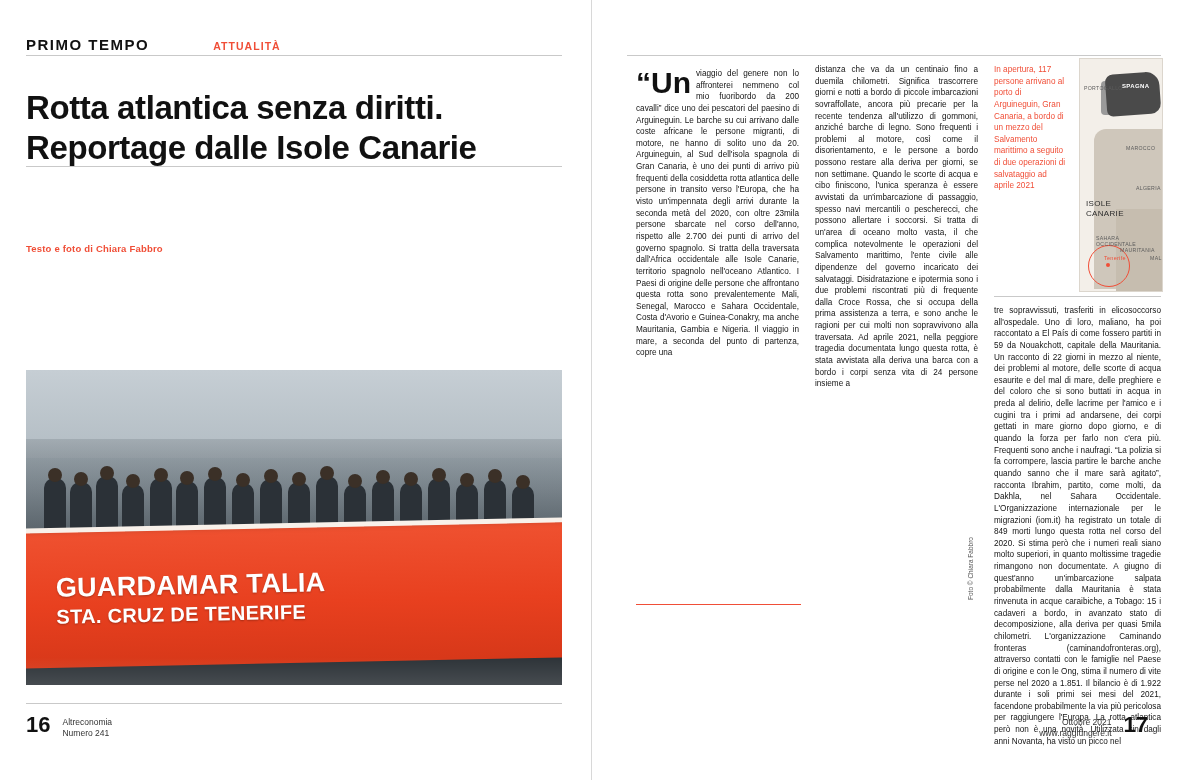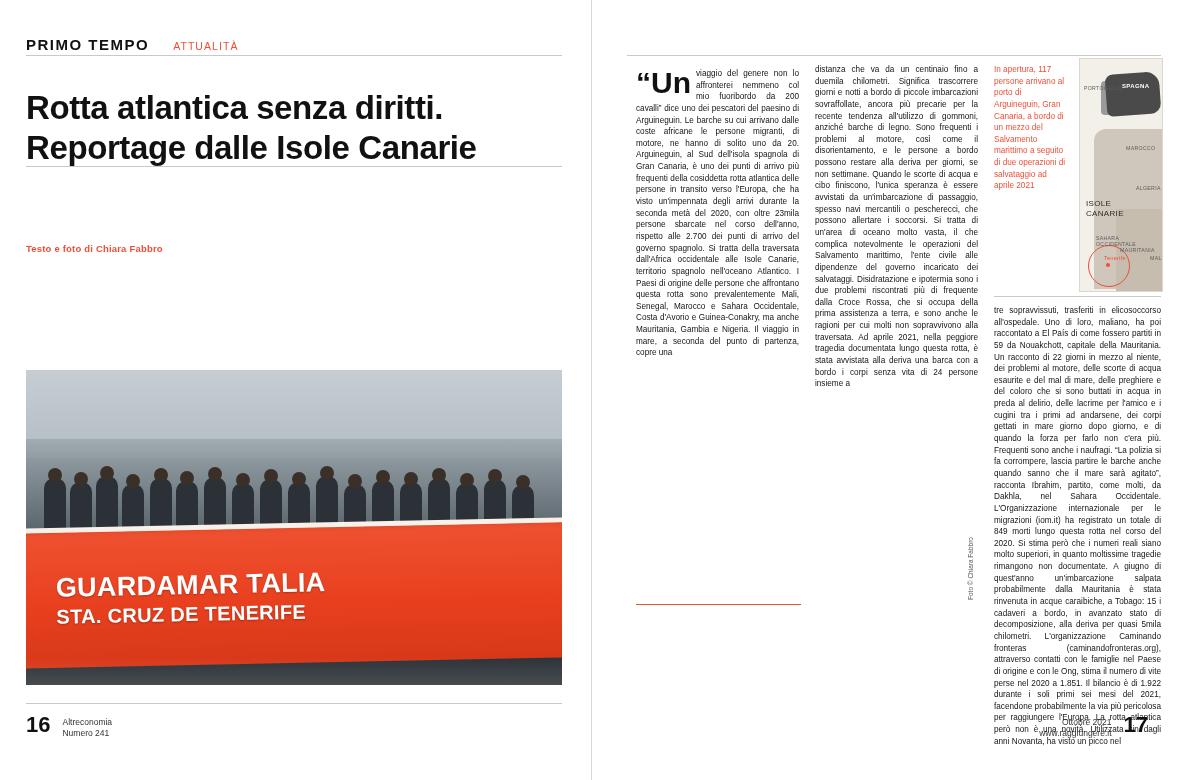--- a/index.html
+++ b/index.html
@@ -45,24 +45,25 @@
   }
   .kicker-main {
     font-size: 15px;
     font-weight: bold;
     letter-spacing: 0.10em;
     color: #111111;
     text-transform: uppercase;
   }
   .kicker-sub {
     font-size: 10.5px;
-    font-weight: normal;
+    font-weight: bold;
     letter-spacing: 0.10em;
     color: #f04e37;
     text-transform: uppercase;
+    margin-left: 40px;
   }
   .rule-top {
     position: absolute;
     left: 26px;
     top: 55px;
     width: 536px;
     height: 1px;
     background: #c9c9c9;
   }
   .headline {

